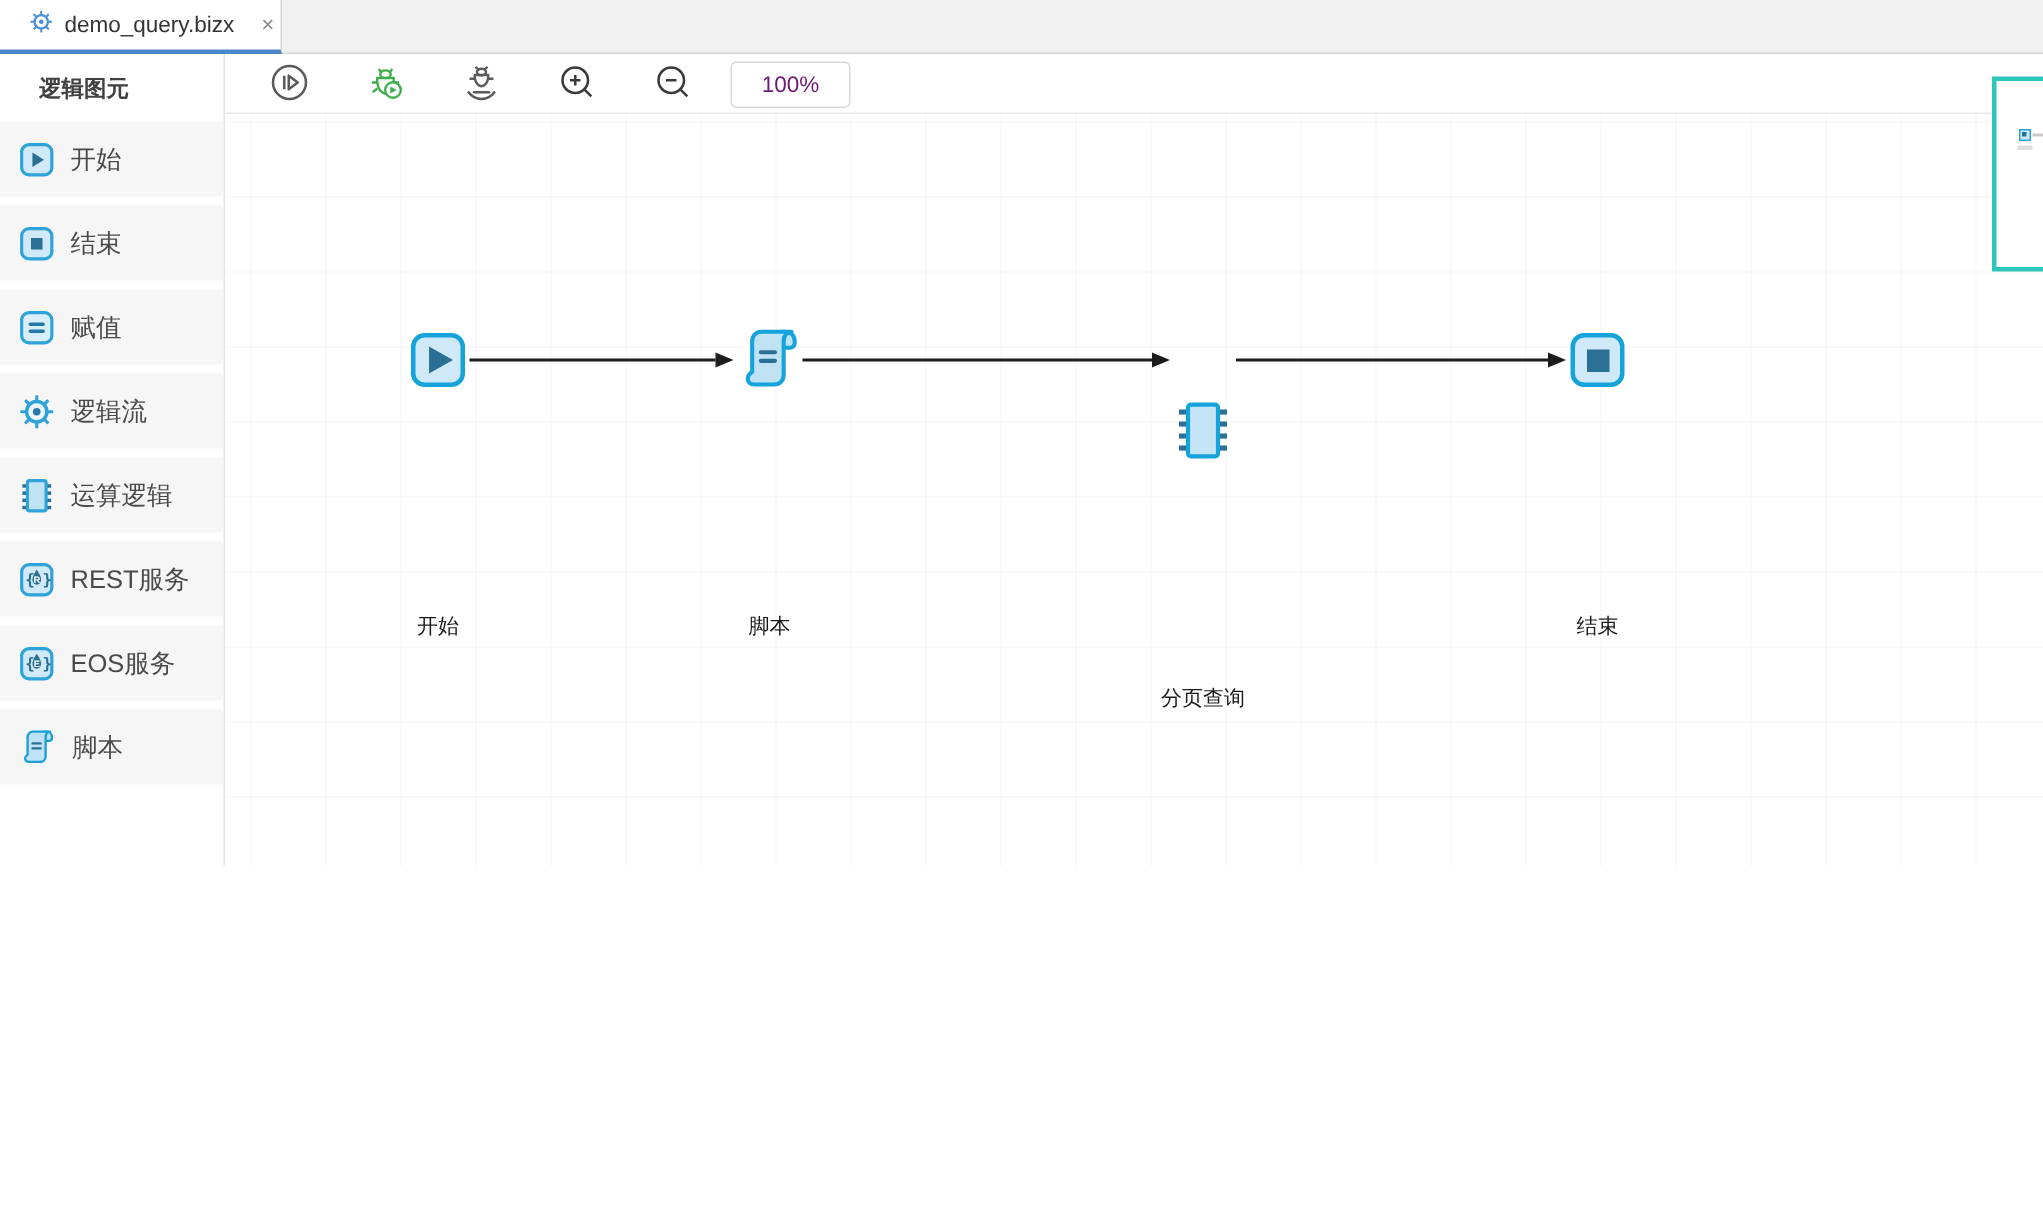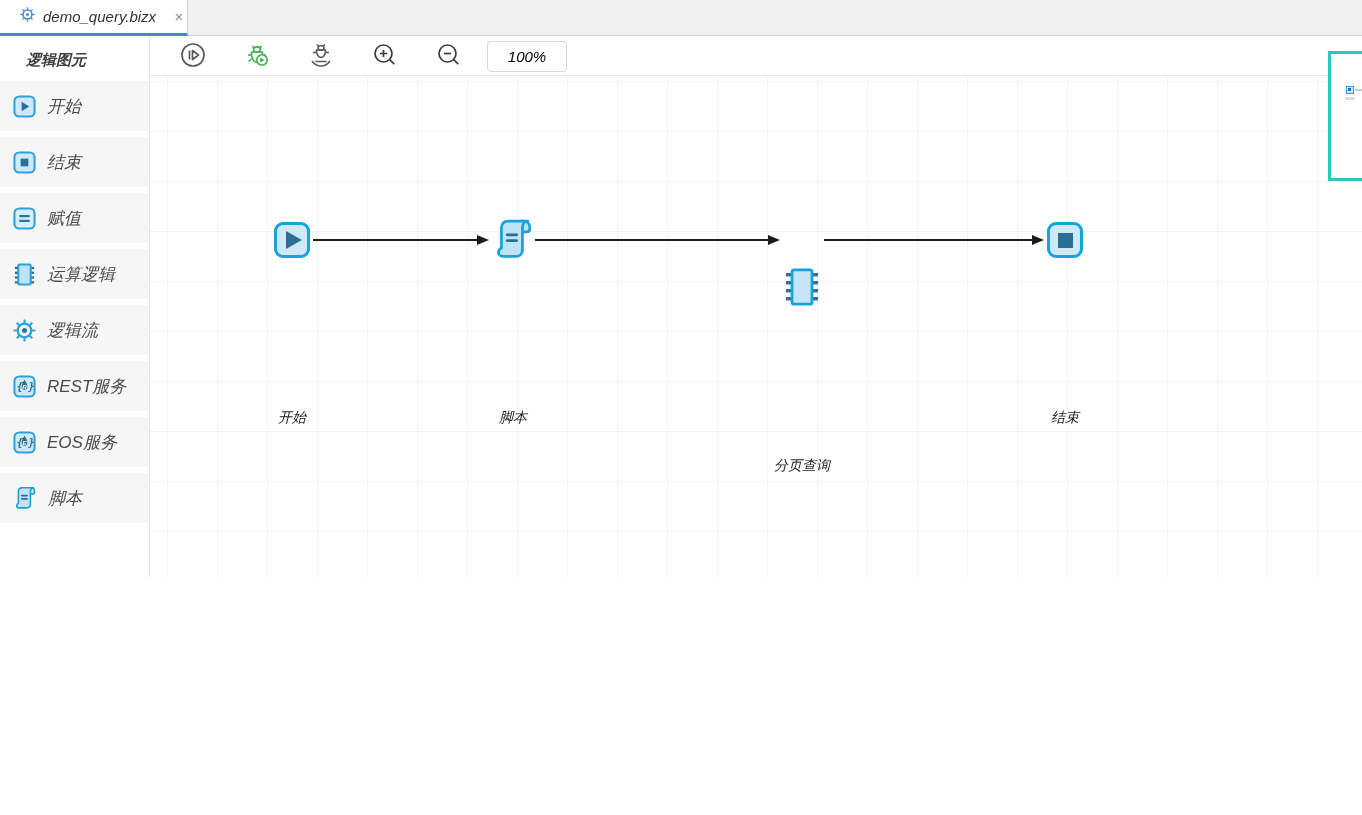--- a/index.html
+++ b/index.html
@@ -1,21 +1,21 @@
 <!DOCTYPE html>
 <html><head>
 <meta charset="utf-8">
 <style>
   html,body{margin:0;padding:0;}
   body{
     width:1362px;height:815px;overflow:hidden;position:relative;
     font-family:"Liberation Sans","DejaVu Sans",sans-serif;
     background:#fff;
   }
-  #app{position:absolute;inset:0;width:1362px;height:577px;overflow:hidden;font-style:italic;}
+  #app{position:absolute;inset:0;width:1362px;height:577px;overflow:hidden;}
 
   
   .tabbar{position:absolute;left:0;top:0;width:1362px;height:36px;background:#f0f0f0;
     border-bottom:1px solid #d4d4d4;box-sizing:border-box;z-index:6;}
   .tab{position:absolute;left:0;top:0;width:188px;height:36px;background:#fff;
     border-right:1px solid #d4d4d4;border-bottom:3px solid #4a86c8;box-sizing:border-box;
     display:flex;align-items:center;padding-left:20px;gap:8px;cursor:pointer;}
   .tab-title{font-size:15px;color:#333;white-space:nowrap;}
   .tab-close{margin-left:6px;font-size:15px;color:#8a8a8a;line-height:1;cursor:pointer;padding:2px 4px;}
 
@@ -27,21 +27,21 @@
     padding-left:13px;gap:11px;font-size:17px;color:#4a4a4a;cursor:grab;box-sizing:border-box;}
   .side-item .icn{flex:0 0 auto;display:flex;}
 
   
   .canvas{position:absolute;left:150px;top:36px;width:1212px;height:779px;background:#fff;}
   .toolbar{position:absolute;left:0;top:0;width:1212px;height:40px;background:#fff;
     border-bottom:1px solid #eaeaea;box-sizing:border-box;}
   .tbtn{position:absolute;top:7px;width:28px;height:28px;cursor:pointer;display:flex;align-items:center;justify-content:center;}
   .zoom-btn{position:absolute;left:337px;top:5px;width:80px;height:31px;background:#fff;
     border:1px solid #d9d9d9;border-radius:4px;box-sizing:border-box;display:flex;align-items:center;justify-content:center;
-    font-size:15px;color:#000000;cursor:pointer;}
+    font-size:15px;color:#701a75;cursor:pointer;}
   .grid{position:absolute;left:0;top:40px;width:1212px;height:739px;
     background-image:linear-gradient(#f2f2f2 1px,transparent 1px),linear-gradient(90deg,#f2f2f2 1px,transparent 1px);
     background-size:50px 50px;background-position:17px 5px;cursor:default;}
 
   
   .node{position:absolute;cursor:pointer;}
   .node-box{width:36px;height:36px;border:3px solid #14a3da;border-radius:9px;background:#cfe9f8;
     box-sizing:border-box;display:flex;align-items:center;justify-content:center;}
   .node-label{position:absolute;top:187px;font-size:14px;color:#1a1a1a;text-align:center;white-space:nowrap;}
   .play-tri{width:0;height:0;border-left:16px solid #2a6f94;border-top:9px solid transparent;border-bottom:9px solid transparent;margin-left:3px;}
@@ -115,39 +115,20 @@
         <svg width="23" height="23" viewBox="0 0 24 24">
             <rect x="1.5" y="1.5" width="21" height="21" rx="5" fill="#d9eefb" stroke="#2fa3d9" stroke-width="2.2"></rect>
             <path d="M7.5 9.5 H16.5 M7.5 14.5 H16.5" stroke="#2577a8" stroke-width="2.4" stroke-linecap="round"></path>
           </svg>
       </span>
       <span>赋值</span>
     </div>
 
     <div class="side-item">
       <span class="icn">
-        <svg width="23" height="23" viewBox="0 0 24 24">
-          <g fill="#2a6f94">
-            <rect x="2" y="4" width="4" height="2.4"></rect>
-              <rect x="2" y="9" width="4" height="2.4"></rect>
-              <rect x="2" y="14" width="4" height="2.4"></rect>
-              <rect x="2" y="19" width="4" height="2.4"></rect>
-            <rect x="18" y="4" width="4" height="2.4"></rect>
-              <rect x="18" y="9" width="4" height="2.4"></rect>
-              <rect x="18" y="14" width="4" height="2.4"></rect>
-              <rect x="18" y="19" width="4" height="2.4"></rect>
-          </g>
-          <rect x="5.5" y="1.5" width="13" height="21" rx="1.5" fill="#bfe2f5" stroke="#2fa3d9" stroke-width="2.2"></rect>
-        </svg>
-      </span>
-      <span>运算逻辑</span>
-    </div>
-
-    <div class="side-item">
-      <span class="icn">
         <svg width="23" height="23" viewBox="0 0 22 22">
           <g fill="#2fa3d9">
             <rect x="10" y="0.5" width="2" height="4.5" rx="0.5"></rect>
             <rect x="10" y="0.5" width="2" height="4.5" rx="0.5" transform="rotate(45 11 11)"></rect>
             <rect x="10" y="0.5" width="2" height="4.5" rx="0.5" transform="rotate(90 11 11)"></rect>
             <rect x="10" y="0.5" width="2" height="4.5" rx="0.5" transform="rotate(135 11 11)"></rect>
             <rect x="10" y="0.5" width="2" height="4.5" rx="0.5" transform="rotate(180 11 11)"></rect>
             <rect x="10" y="0.5" width="2" height="4.5" rx="0.5" transform="rotate(225 11 11)"></rect>
             <rect x="10" y="0.5" width="2" height="4.5" rx="0.5" transform="rotate(270 11 11)"></rect>
             <rect x="10" y="0.5" width="2" height="4.5" rx="0.5" transform="rotate(315 11 11)"></rect>
@@ -155,20 +136,39 @@
           <circle cx="11" cy="11" r="6.5" fill="#eaf5fc" stroke="#2fa3d9" stroke-width="2.2"></circle>
           <circle cx="11" cy="11" r="2.4" fill="#2577a8"></circle>
         </svg>
       </span>
       <span>逻辑流</span>
     </div>
 
     <div class="side-item">
       <span class="icn">
         <svg width="23" height="23" viewBox="0 0 24 24">
+          <g fill="#2a6f94">
+            <rect x="2" y="4" width="4" height="2.4"></rect>
+              <rect x="2" y="9" width="4" height="2.4"></rect>
+              <rect x="2" y="14" width="4" height="2.4"></rect>
+              <rect x="2" y="19" width="4" height="2.4"></rect>
+            <rect x="18" y="4" width="4" height="2.4"></rect>
+              <rect x="18" y="9" width="4" height="2.4"></rect>
+              <rect x="18" y="14" width="4" height="2.4"></rect>
+              <rect x="18" y="19" width="4" height="2.4"></rect>
+          </g>
+          <rect x="5.5" y="1.5" width="13" height="21" rx="1.5" fill="#bfe2f5" stroke="#2fa3d9" stroke-width="2.2"></rect>
+        </svg>
+      </span>
+      <span>运算逻辑</span>
+    </div>
+
+    <div class="side-item">
+      <span class="icn">
+        <svg width="23" height="23" viewBox="0 0 24 24">
           <rect x="1.5" y="1.5" width="21" height="21" rx="5" fill="#cfe9f8" stroke="#2fa3d9" stroke-width="2.2"></rect>
           <text x="4" y="16" font-size="11" font-weight="bold" fill="#2a6f94" font-family="'DejaVu Sans Mono',monospace">{</text>
           <text x="16" y="16" font-size="11" font-weight="bold" fill="#2a6f94" font-family="'DejaVu Sans Mono',monospace">}</text>
           <path d="M12 5 C9.6 8.6 9 10.4 9 12.2 A3 3.2 0 0 0 15 12.2 C15 10.4 14.4 8.6 12 5 Z" fill="#2a6f94"></path>
           <text x="12" y="14.5" font-size="6.5" font-weight="bold" fill="#ffffff" text-anchor="middle" font-family="'Liberation Sans',sans-serif">R</text>
         </svg>
       </span>
       <span>REST服务</span>
     </div>
 

